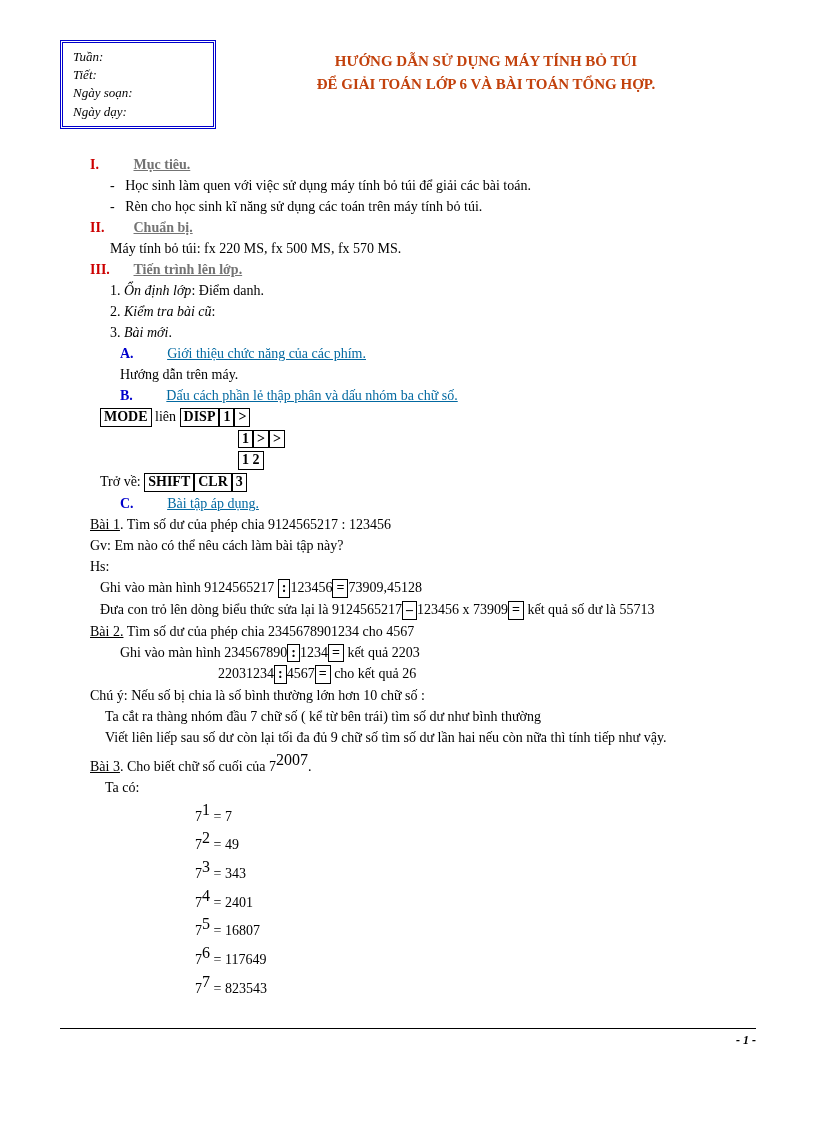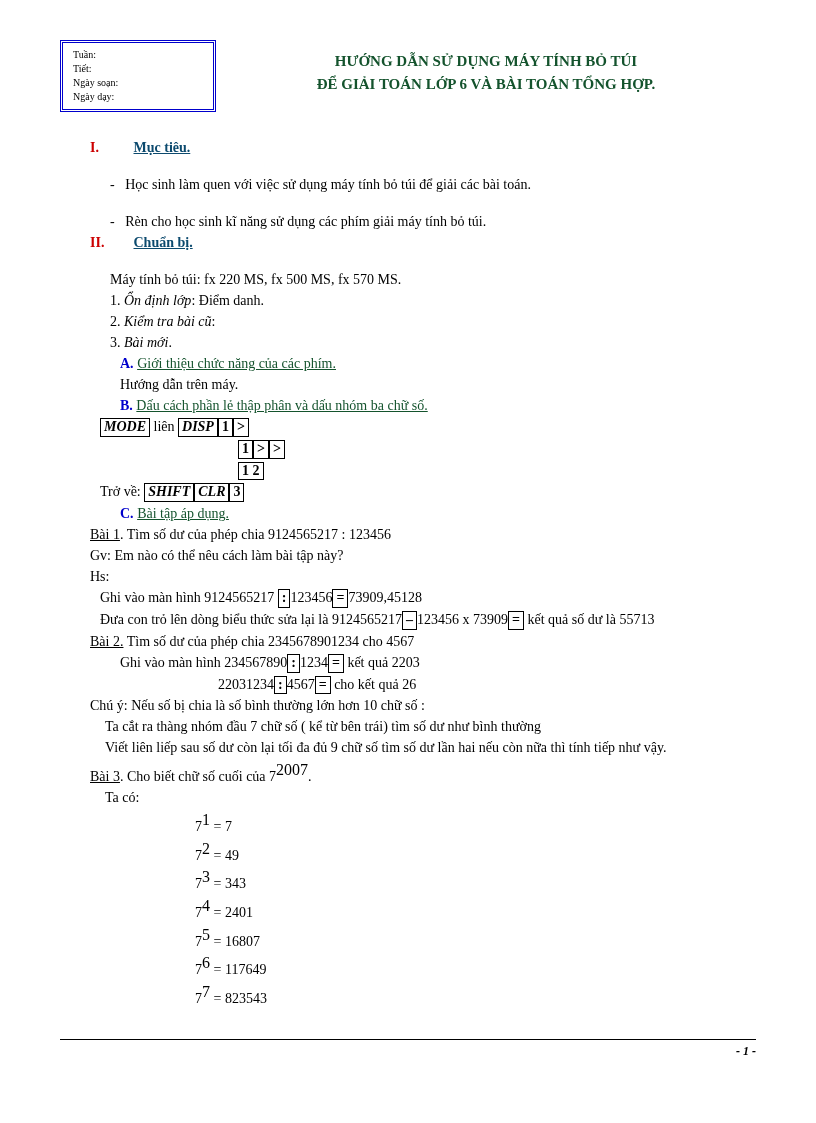--- a/index.html
+++ b/index.html
@@ -9,44 +9,44 @@
     padding: 40px 60px;
     width: 696px;
     color: #000;
     line-height: 1.5;
   }
   .header-row { display: flex; align-items: flex-start; margin-bottom: 25px; }
   .info-box {
     border: 3px double #0000cc;
     padding: 5px 10px;
     width: 130px;
-    font-size: 10px;
+    font-size: 13px;
     line-height: 1.4;
+    font-style: italic;
   }
   .title-block {
     text-align: center;
-    color: #14532d;
+    color: #c2410c;
     font-weight: bold;
     flex: 1;
     padding-top: 10px;
     font-size: 15px;
   }
   .content { padding-left: 30px; }
   .roman { color: #cc0000; font-weight: bold; display: inline-block; width: 40px; }
-  .section-title { color: #0c4a6e; font-weight: bold; text-decoration: underline; }
-  .bullet-line { padding-left: 20px; margin-top: 16px; }
+  .section-title { color: #737373; font-weight: bold; text-decoration: underline; }
+  .bullet-line { padding-left: 20px; }
   .num-line { padding-left: 20px; }
   .sub-letter { color: #0000cc; font-weight: bold; }
-  .sub-title { color: #14532d; text-decoration: underline; }
+  .sub-title { color: #0369a1; text-decoration: underline; margin-left: 30px; }
   .indent1 { padding-left: 30px; }
   .keybox {
     border: 1px solid #000;
     padding: 0 3px;
     font-weight: bold;
-    font-style: italic;
     display: inline-block;
     line-height: 1.2;
     margin: 1px 0;
   }
   .keybox-plain {
     border: 1px solid #000;
     padding: 0 3px;
     font-weight: bold;
     display: inline-block;
     line-height: 1.2;
@@ -82,28 +82,32 @@
   </div>
 </div>
 
 <div class="content">
 
   <div>
     <span class="roman">I.</span>
     <span class="section-title">Mục tiêu.</span>
   </div>
   <div class="bullet-line">- &nbsp;&nbsp;<span>Học sinh làm quen với việc sử dụng máy tính bỏ túi để giải các bài toán.</span></div>
-  <div class="bullet-line">- &nbsp;&nbsp;<span>Rèn cho học sinh kĩ năng sử dụng các phím giải máy tính bỏ túi.</span></div>
+  <div class="bullet-line">- &nbsp;&nbsp;<span>Rèn cho học sinh kĩ năng sử dụng các toán trên máy tính bỏ túi.</span></div>
 
   <div>
     <span class="roman">II.</span>
     <span class="section-title">Chuẩn bị.</span>
   </div>
   <div class="bullet-line">Máy tính bỏ túi: fx 220 MS, fx 500 MS, fx 570 MS.</div>
 
+  <div>
+    <span class="roman">III.</span>
+    <span class="section-title">Tiến trình lên lớp.</span>
+  </div>
   <div class="num-line">
     <span>1.</span>
     <span class="bold" style="font-style:italic">Ổn định lớp</span><span>: Điểm danh.</span>
   </div>
   <div class="num-line">
     <span>2.</span>
     <span class="bold" style="font-style:italic">Kiểm tra bài cũ</span><span>:</span>
   </div>
   <div class="num-line">
     <span>3.</span>

